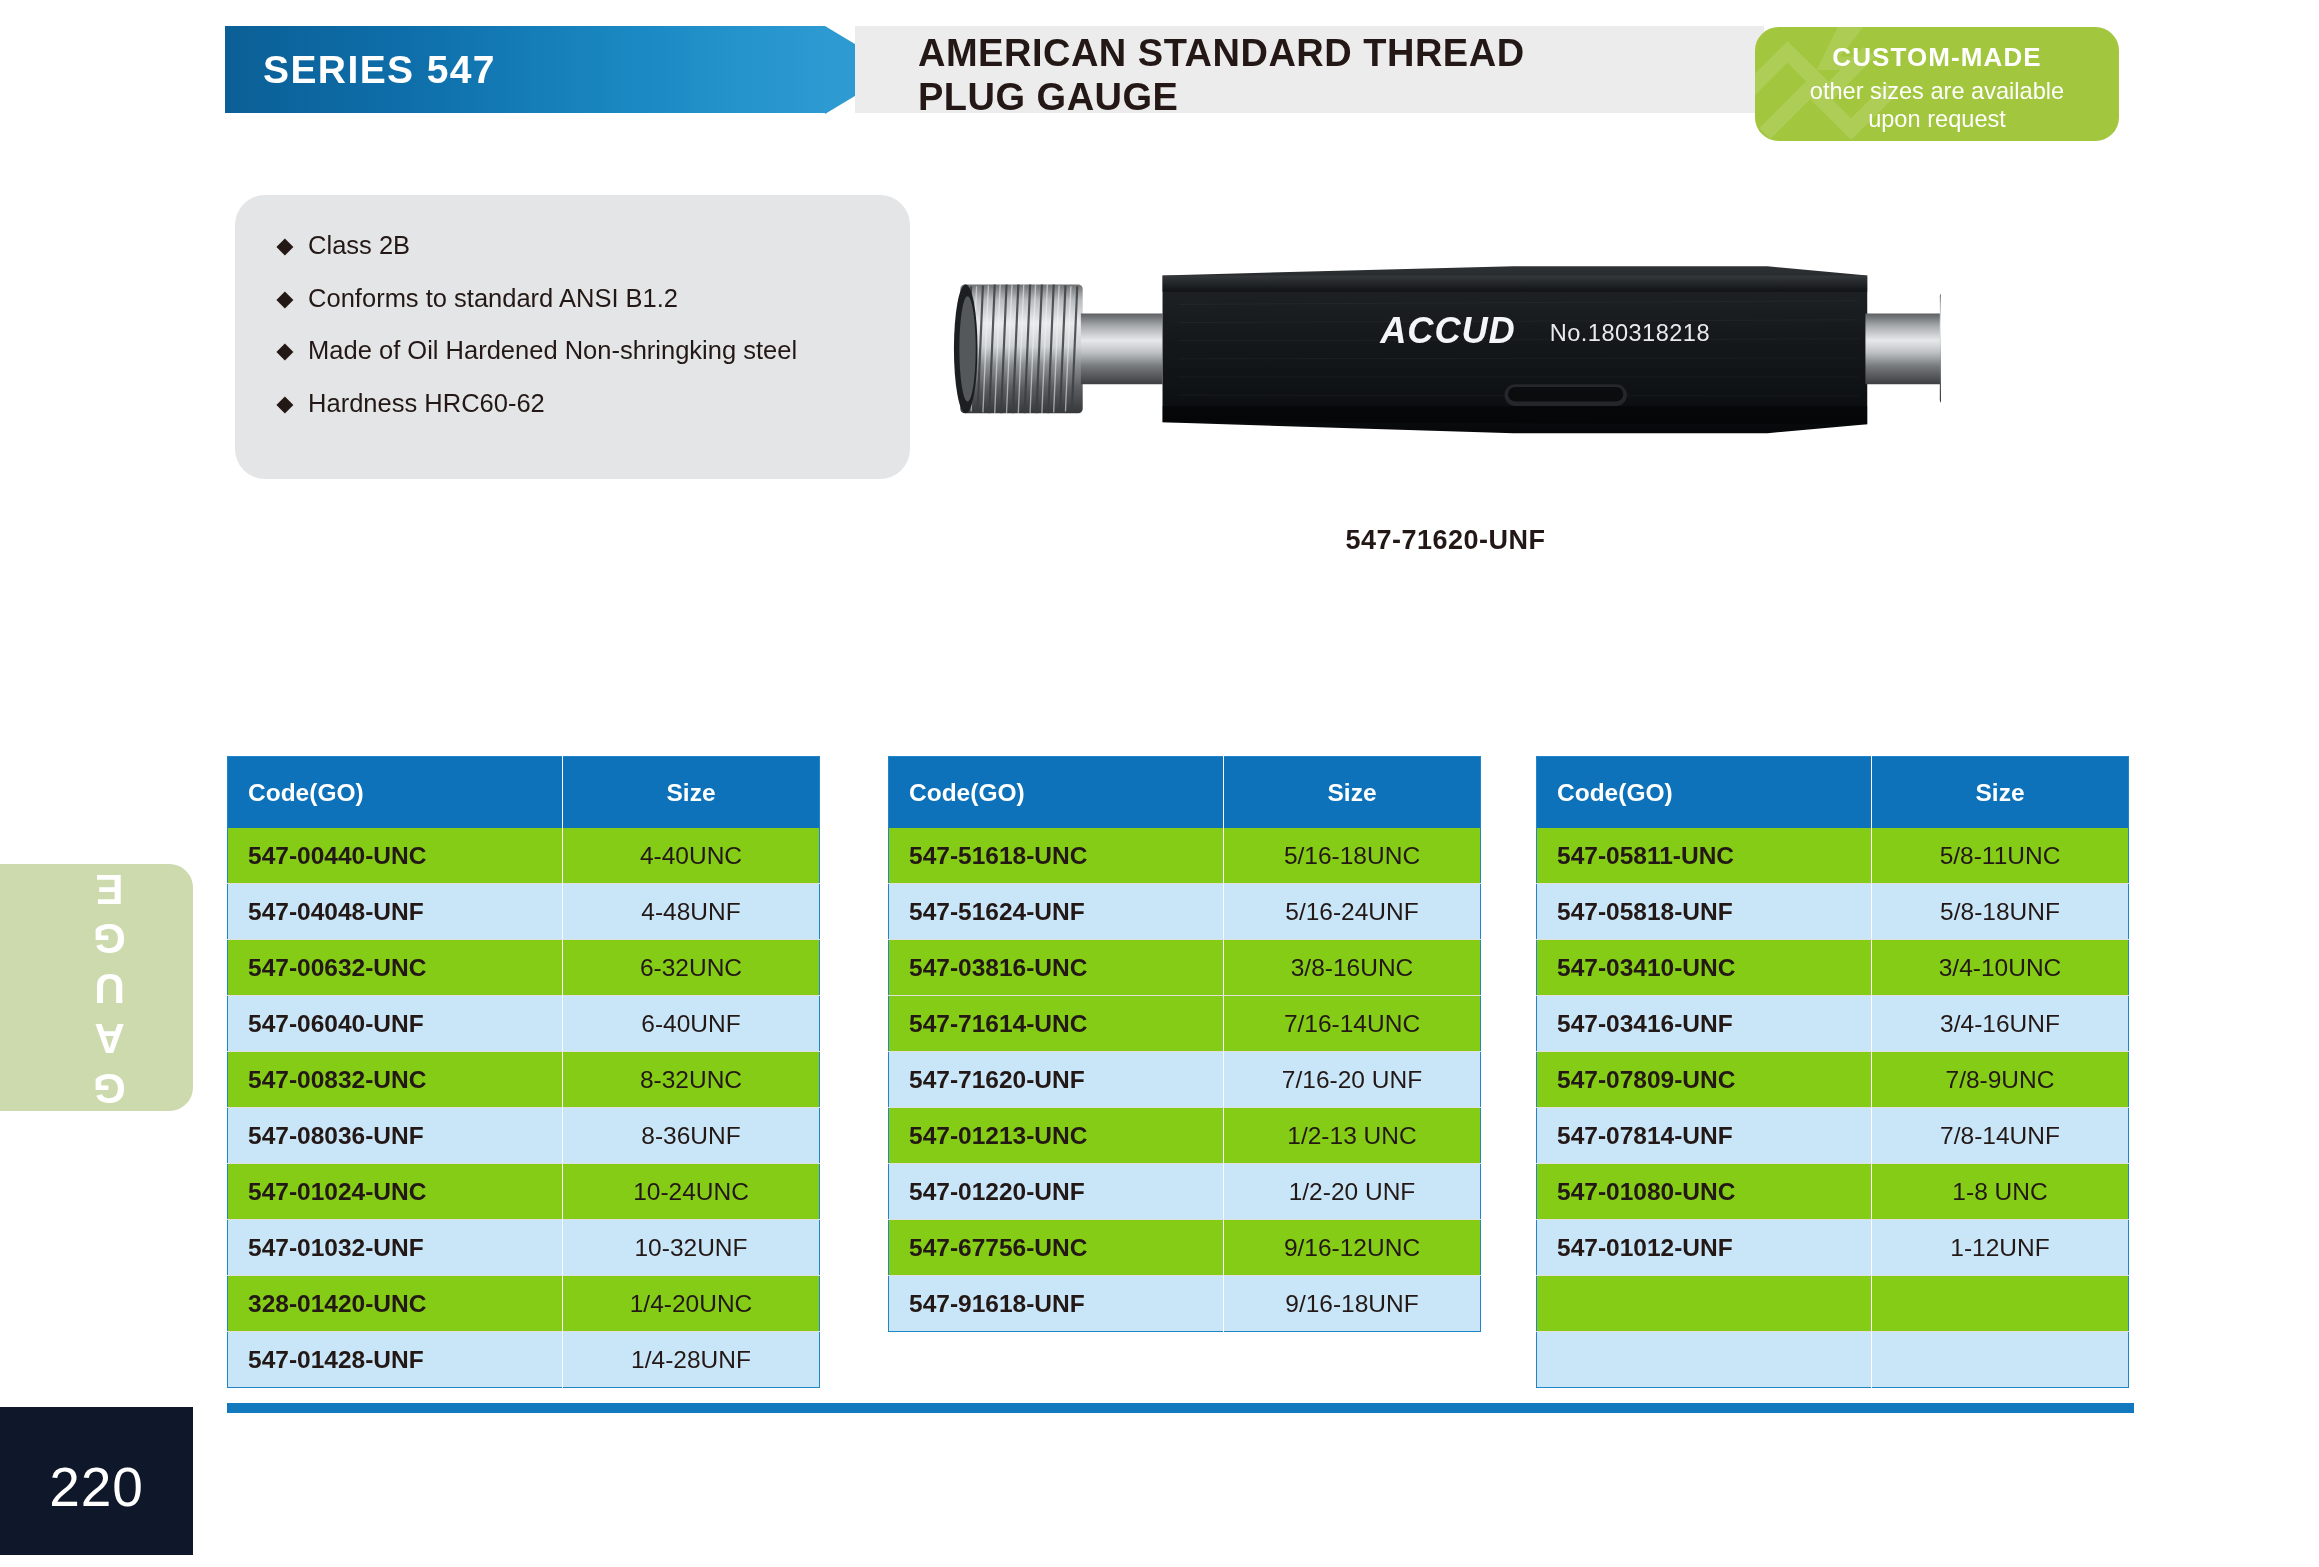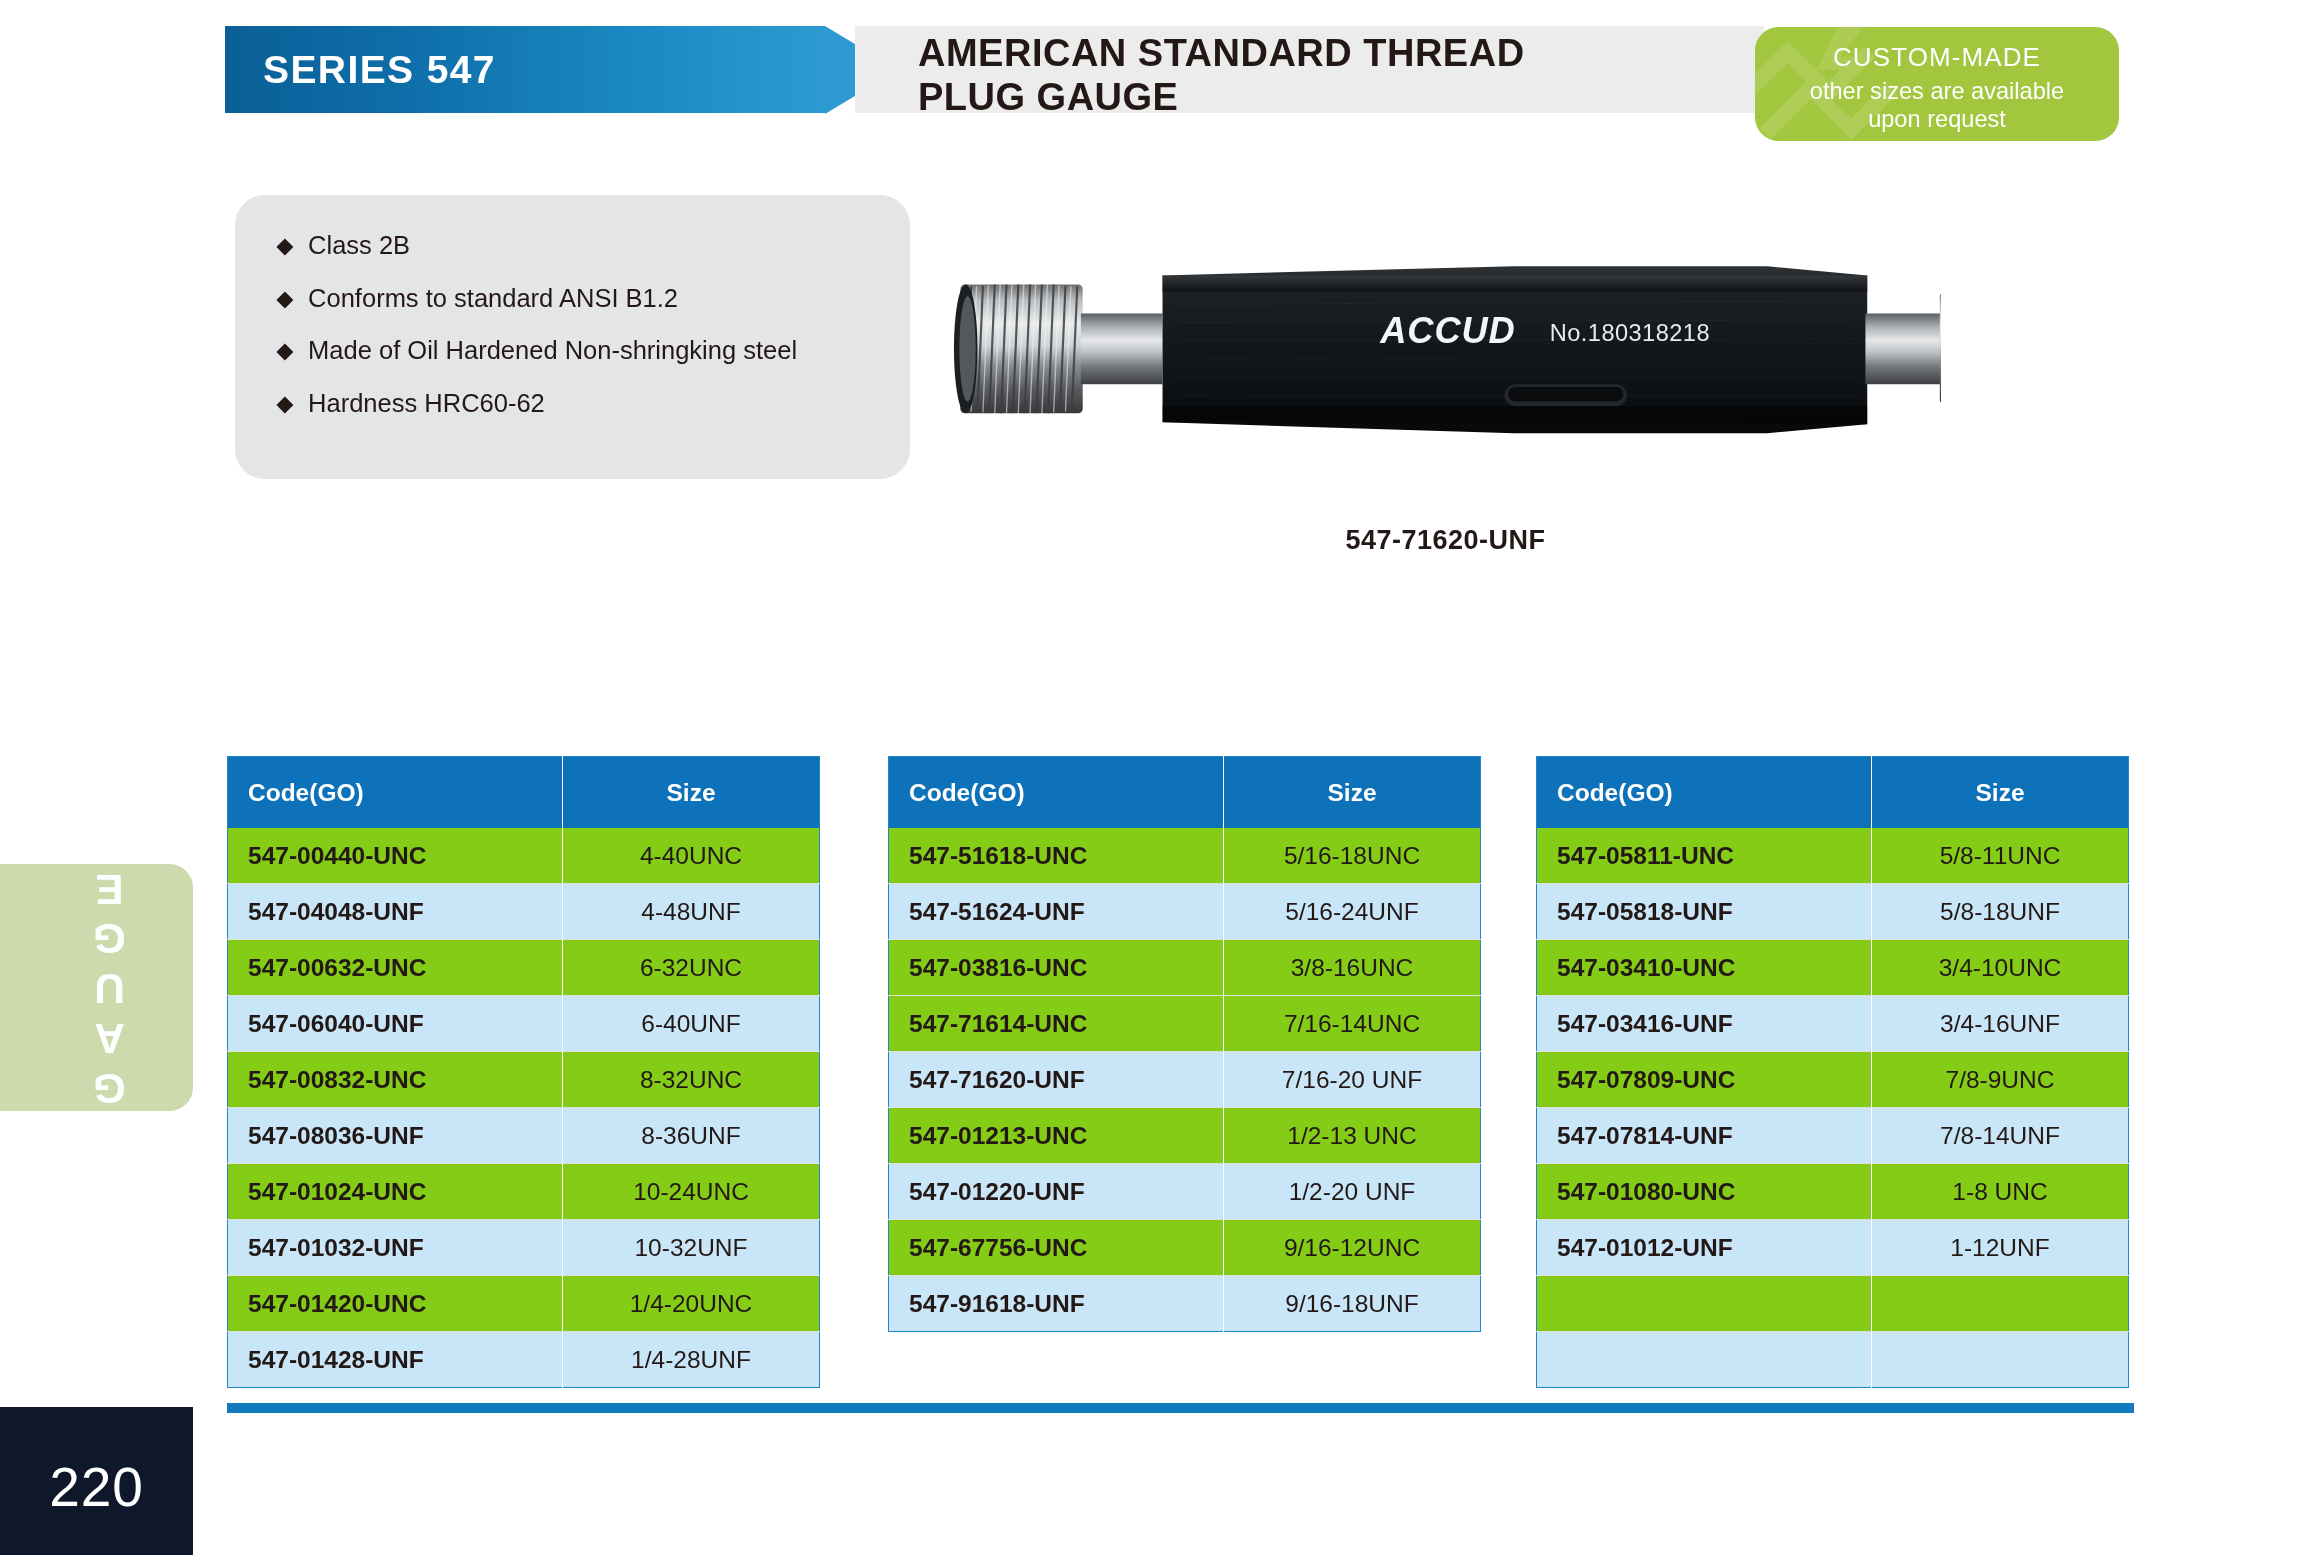--- a/index.html
+++ b/index.html
@@ -91,21 +91,21 @@
     top: -16.4px;
     width: 209px;
     height: 159px;
     opacity: 0.13;
   }
   .custom-badge .bt {
     position: relative;
     margin-top: 14.5px;
     color: #ffffff;
     font-size: 26px;
-    font-weight: normal;
+    font-weight: bold;
     letter-spacing: 1.1px;
     text-align: center;
   }
   .custom-badge .bs {
     position: relative;
     margin-top: 5.5px;
     color: #ffffff;
     font-size: 23.6px;
     line-height: 1.18;
     padding: 0 11px;
@@ -480,21 +480,21 @@
         </tr>
       <tr class="plain">
           <td class="c-code">547-01024-UNC</td>
           <td class="c-size">10-24UNC</td>
         </tr>
       <tr class="alt">
           <td class="c-code">547-01032-UNF</td>
           <td class="c-size">10-32UNF</td>
         </tr>
       <tr class="plain">
-          <td class="c-code">547-01420-UNC</td>
+          <td class="c-code">328-01420-UNC</td>
           <td class="c-size">1/4-20UNC</td>
         </tr>
       <tr class="alt">
           <td class="c-code">547-01428-UNF</td>
           <td class="c-size">1/4-28UNF</td>
         </tr>
     </tbody>
   </table>
 
   <table class="spec-table" id="table-2">

